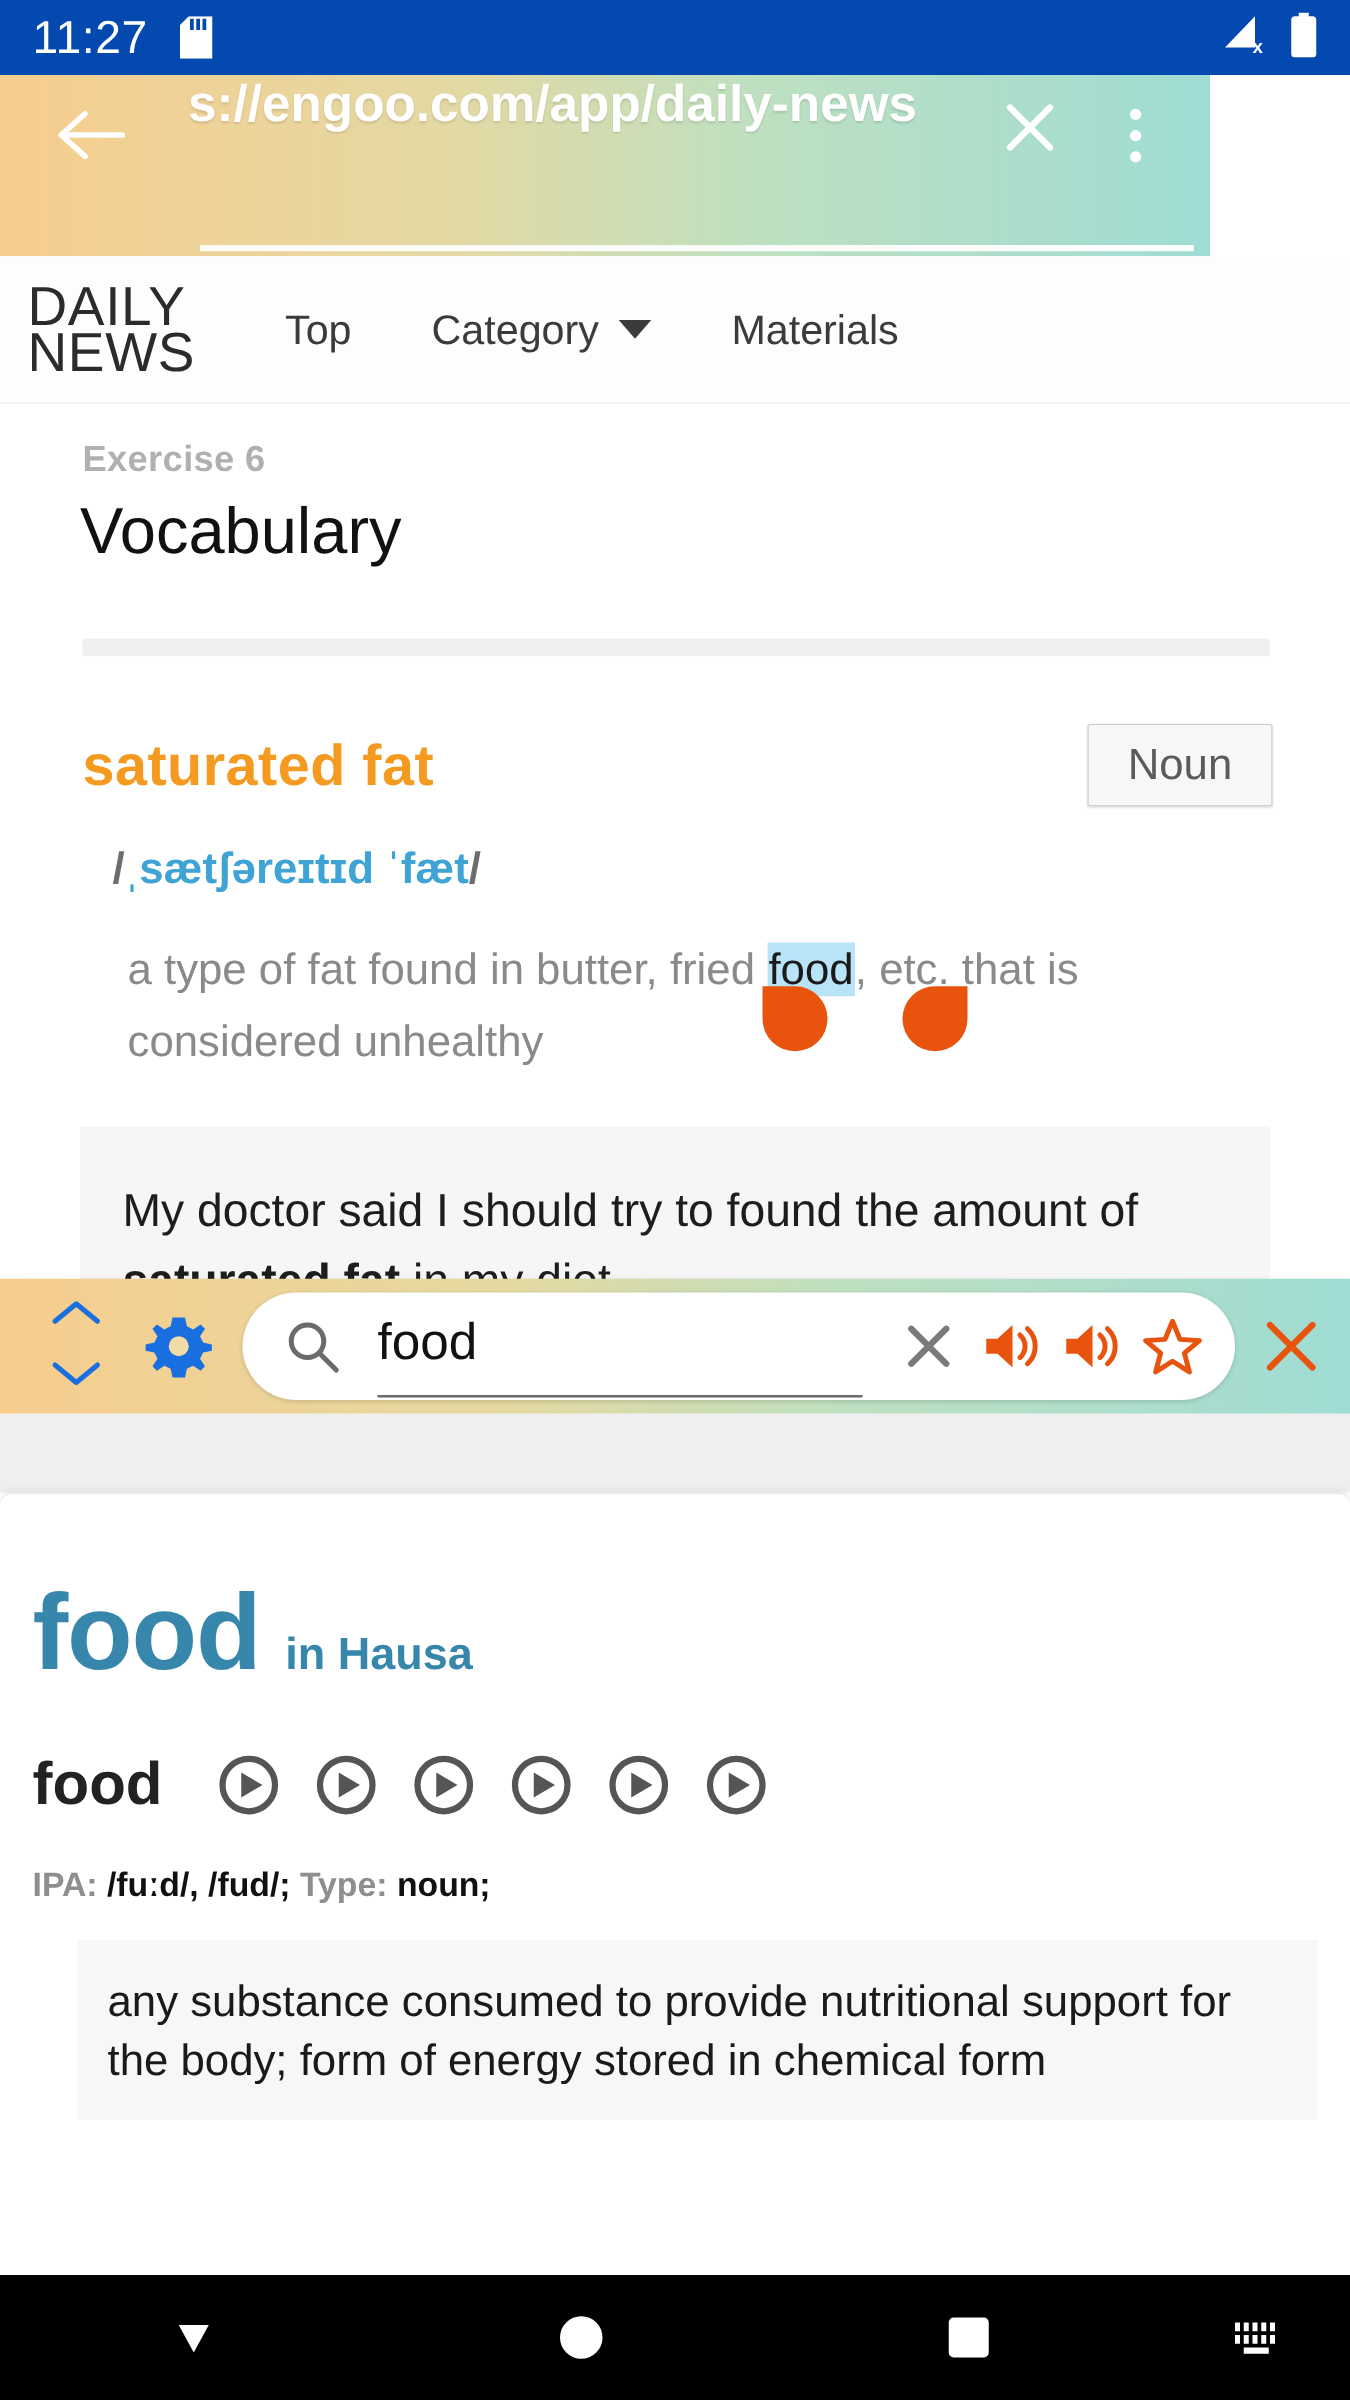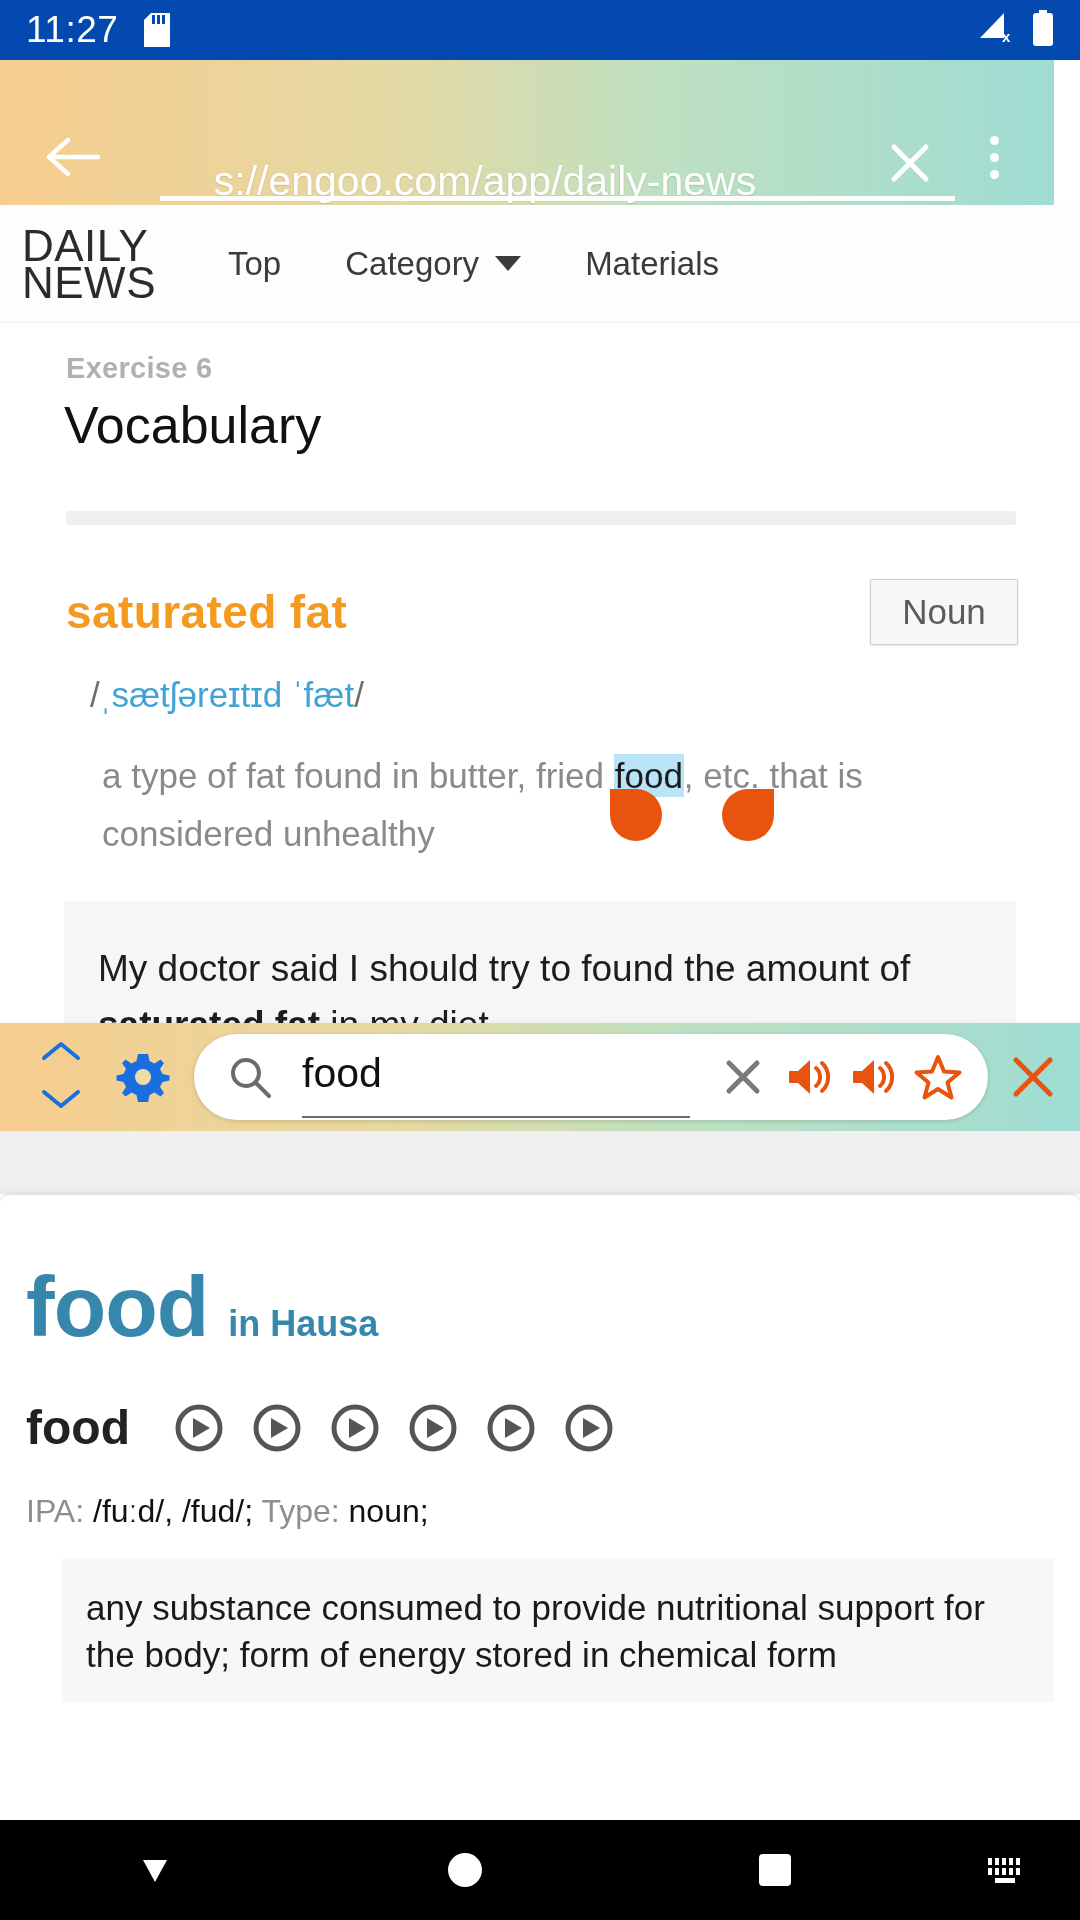--- a/index.html
+++ b/index.html
@@ -36,23 +36,23 @@
   .status-right {
     margin-left: auto;
     display: flex; align-items: center;
     gap: 16px;
     margin-right: 26px;
   }
 
   
   .browser-bar {
     position: absolute; left: 0; top: 60px;
-    width: 1054px; height: 145px;
+    width: 968px; height: 145px;
     background: linear-gradient(90deg, #f7cd8e 0%, #e3d9a4 38%, #bfe0c0 62%, #9fdcd4 100%);
-    display: flex; align-items: flex-end;
+    display: flex; align-items: flex-start; font-weight: bold;
   }
   .bb-back {
     width: 96px; height: 96px; margin-left: 24px;
     display: flex; align-items: center; justify-content: center;
   }
   .bb-url {
     flex: 1;
     color: #ffffff;
     font-size: 41px;
     text-align: center;
@@ -162,20 +162,21 @@
     border-radius: 2px;
     box-shadow: 0 1px 2px rgba(0,0,0,0.12);
     font-size: 35px;
     color: #5b5b5b;
     text-align: center;
   }
   .ipa {
     margin: 18px 0 0 90px;
     font-size: 35px;
     color: #3fa3d6;
+    font-weight: bold;
   }
   .ipa .slash { color: #6d6d6d; }
 
   .definition {
     position: relative;
     margin: 32px 0 0 102px;
     width: 905px;
     font-size: 35px;
     line-height: 58px;
     color: #8a8a8a;
@@ -290,22 +291,23 @@
   }
   .dict-word {
     font-size: 48px;
     font-weight: 700;
     color: #222222;
     margin-right: 44px;
   }
   .play-btn { margin-right: 28px; display: flex; align-items: center; }
   .dict-meta {
     margin: 38px 0 0 26px;
-    font-size: 32px;
+    font-size: 27px;
     color: #111111;
+    font-weight: bold;
   }
   .dict-meta .lbl { color: #8e8e8e; }
   .sense-row {
     margin: 32px 0 0 0;
     position: relative;
     display: flex; align-items: center;
     padding: 0 26px 0 54px;
     height: 58px;
   }
   .bullet {

